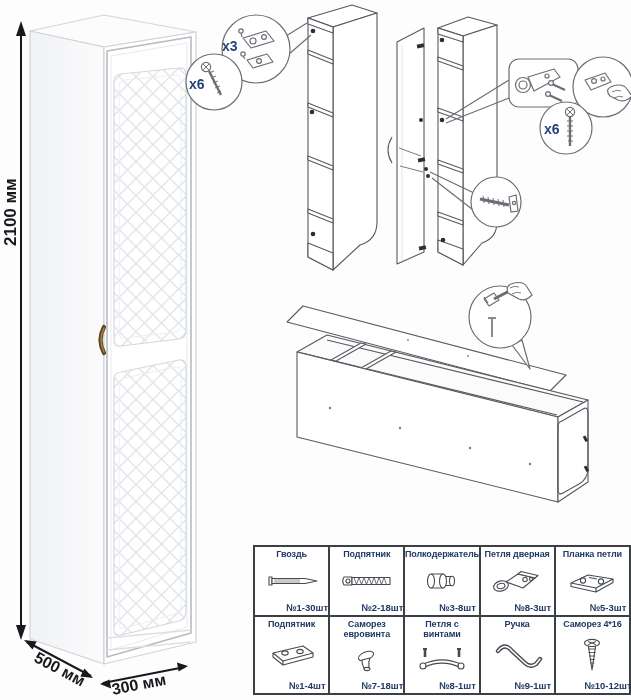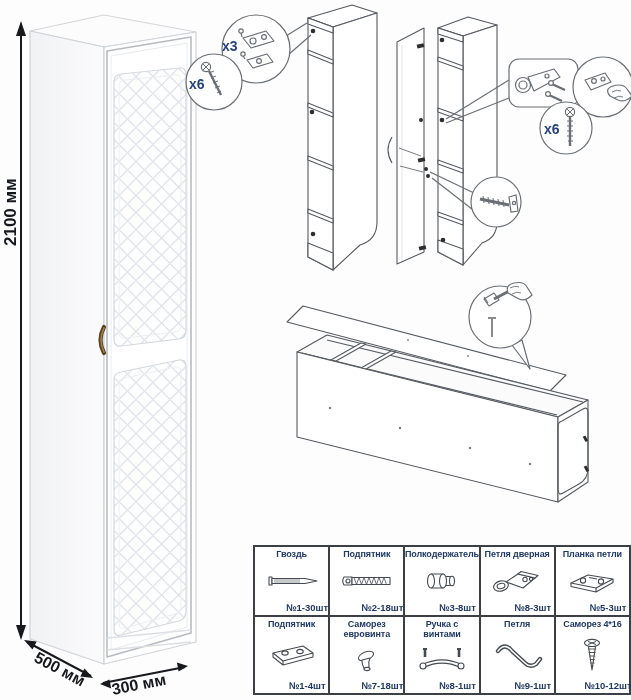--- a/index.html
+++ b/index.html
@@ -344,41 +344,41 @@
           <path d="M24,13 q0,6 3,9 l4,-2 q-1,-5 1,-9 Z"></path>
           <ellipse cx="29" cy="22" rx="3" ry="1.6"></ellipse>
         </g>
                 </svg>
       </div>
       <div class="pqty">№7-18шт</div>
     </div>
           </td>
     <td>
             <div class="pcell">
-      <div class="pname">Ручка с винтами</div>
+      <div class="pname">Петля с винтами</div>
       <div class="picon">
         <svg width="58" height="30" viewBox="0 0 58 30">
                   <g stroke="#464b51" fill="none">
           <path d="M12,4 v8" stroke-width="2.6"></path>
                     <path d="M10,4 h4" stroke-width="2"></path>
           <path d="M46,4 v8" stroke-width="2.6"></path>
                     <path d="M44,4 h4" stroke-width="2"></path>
           <path d="M10,21 Q29,12 48,21" stroke-width="4.6"></path>
           <path d="M10,21 Q29,12 48,21" stroke="#ffffff" stroke-width="2.2"></path>
           <circle cx="10" cy="21" r="3" fill="#fff" stroke-width="1.1"></circle>
           <circle cx="48" cy="21" r="3" fill="#fff" stroke-width="1.1"></circle>
         </g>
                 </svg>
       </div>
       <div class="pqty">№8-1шт</div>
     </div>
           </td>
     <td>
             <div class="pcell">
-      <div class="pname">Петля</div>
+      <div class="pname">Ручка</div>
       <div class="picon">
         <svg width="58" height="30" viewBox="0 0 58 30">
                   <g fill="none" stroke-linecap="round">
           <path d="M10,11 q7,-9 14,0 l13,12 q5,5 11,1 l4,-5" stroke="#464b51" stroke-width="4.4"></path>
           <path d="M10,11 q7,-9 14,0 l13,12 q5,5 11,1 l4,-5" stroke="#ffffff" stroke-width="1.6"></path>
         </g>
                 </svg>
       </div>
       <div class="pqty">№9-1шт</div>
     </div>

